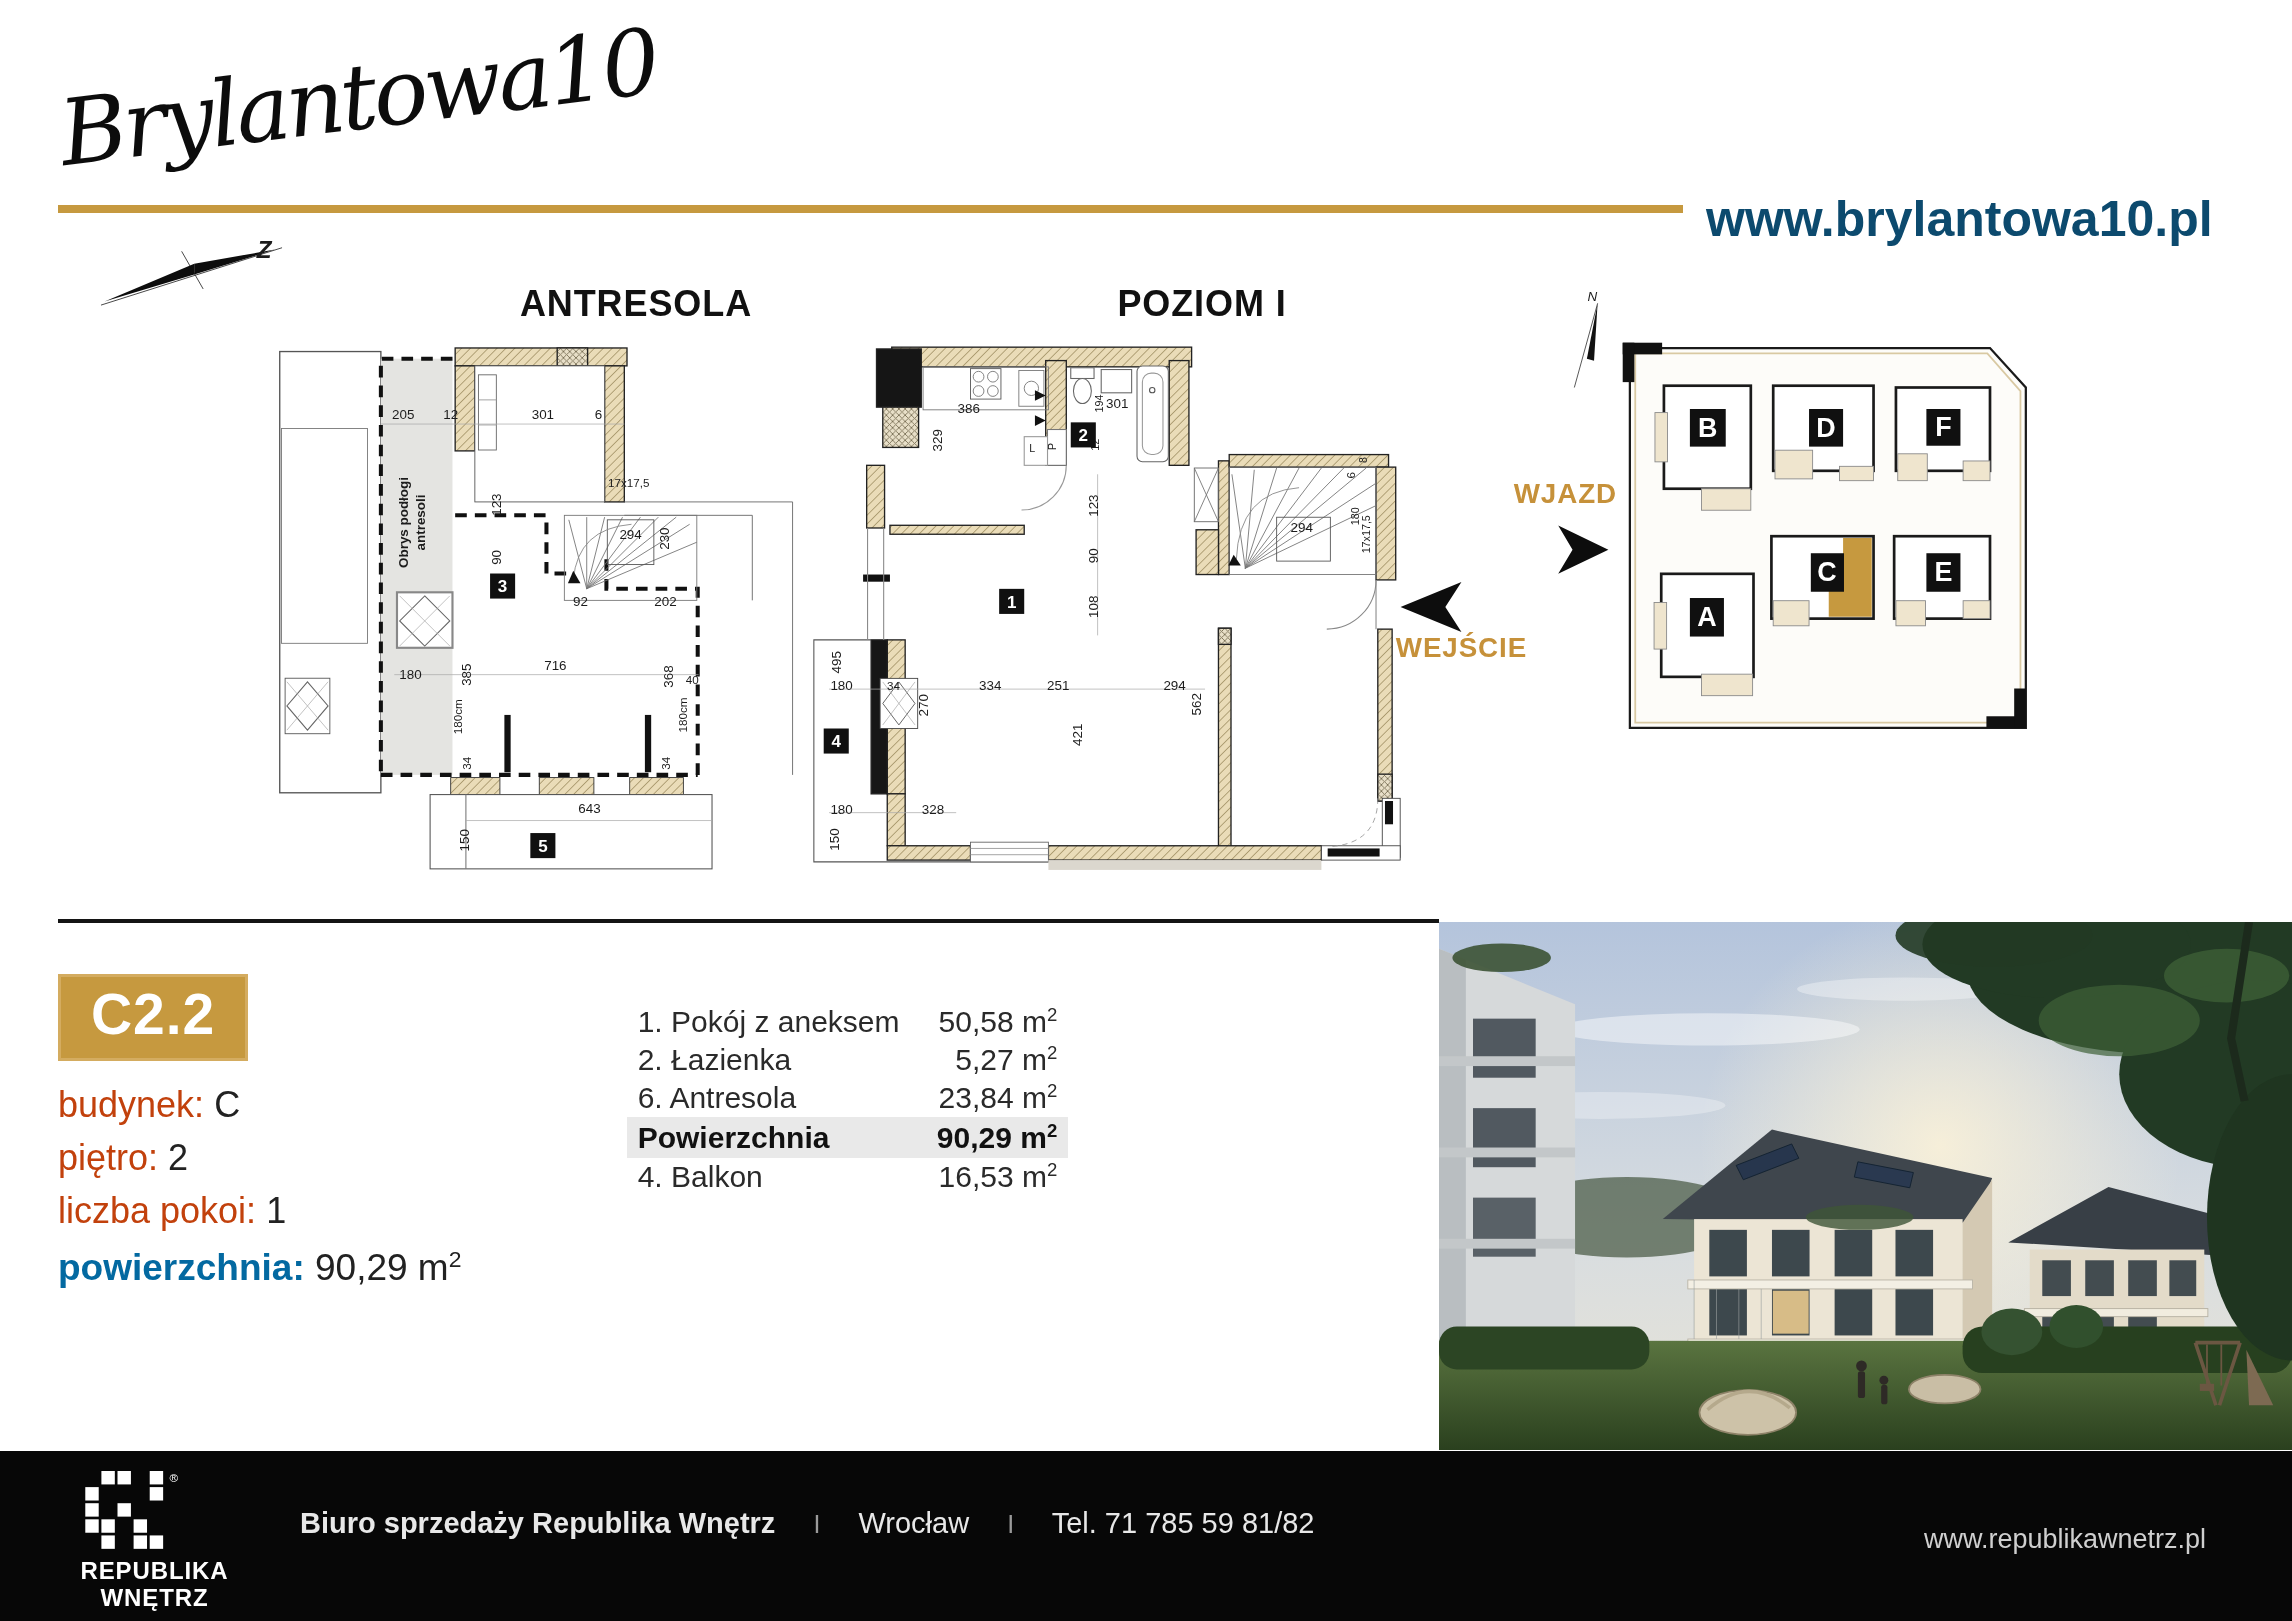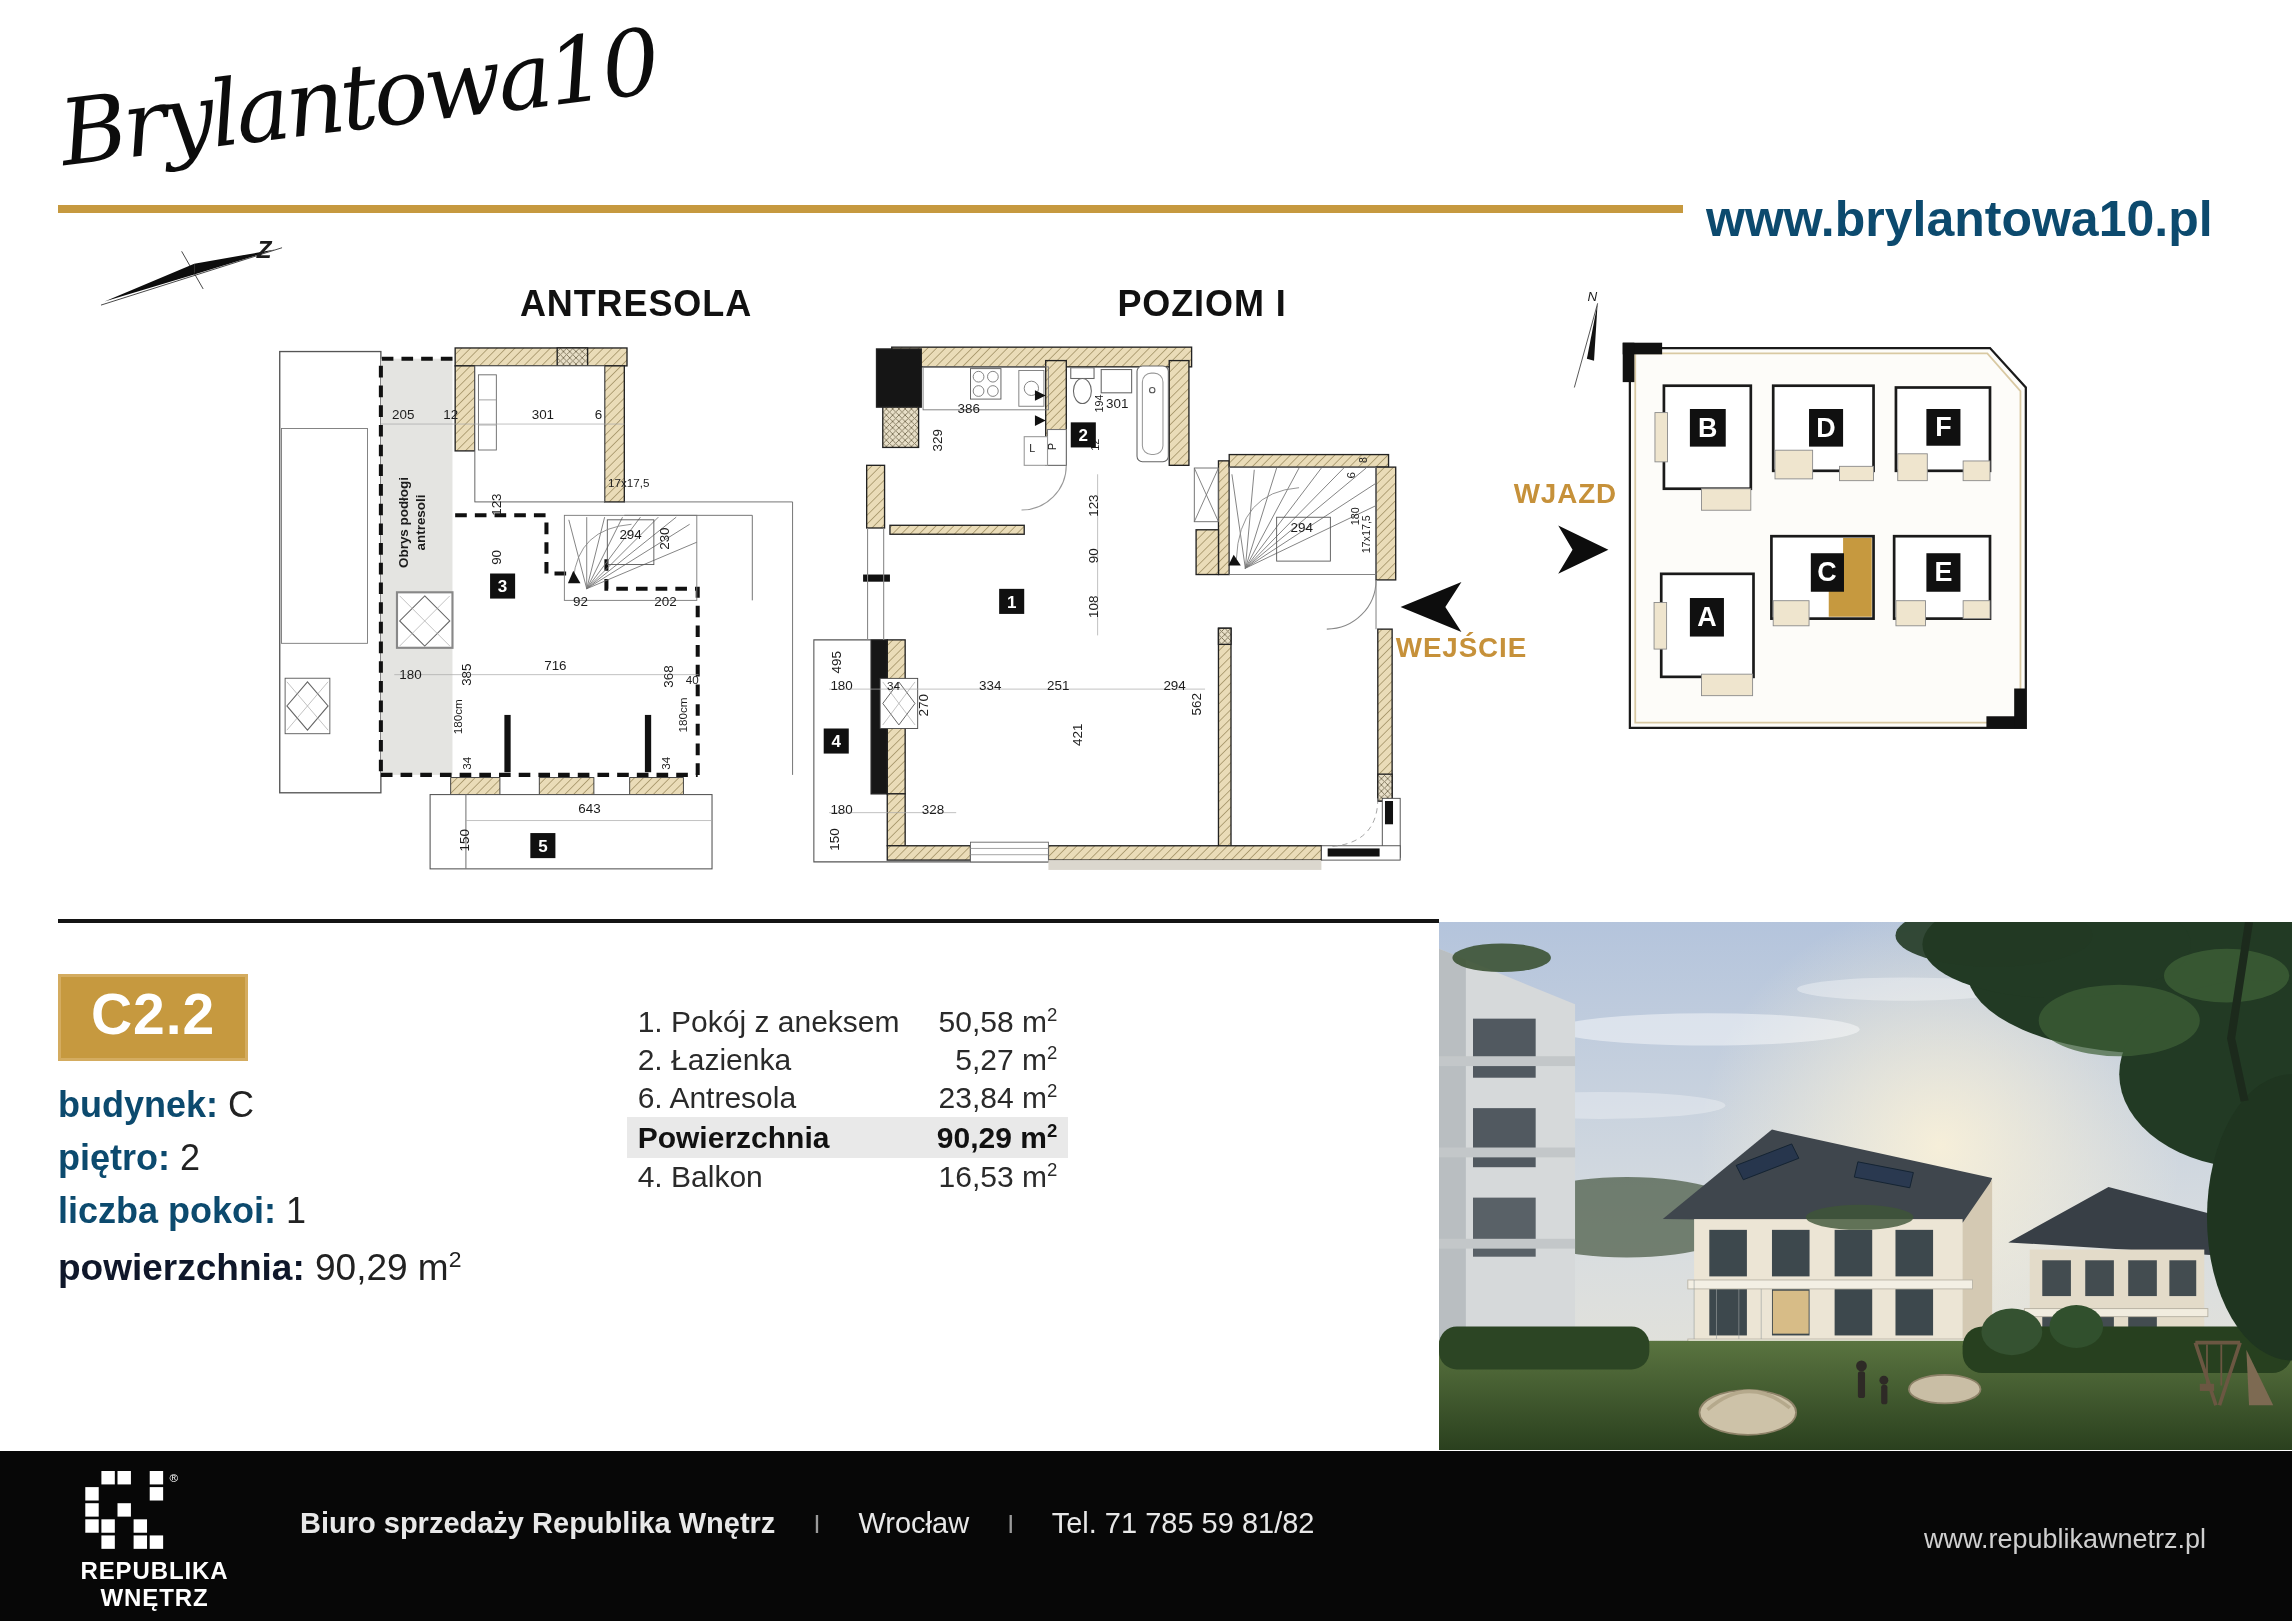--- a/index.html
+++ b/index.html
@@ -16,23 +16,23 @@
   
   svg text.dim{font-family:"Liberation Sans",sans-serif;fill:#1c1c1c;text-anchor:middle;}
   svg text.bldg{font-family:"Liberation Sans",sans-serif;fill:#fff;font-weight:bold;font-size:30px;text-anchor:middle;}
   svg text.gold-label{font-family:"Liberation Sans",sans-serif;fill:#C6913A;font-weight:bold;font-size:31px;text-anchor:middle;letter-spacing:1px;}
   
   #divider{left:58px;top:919px;width:1381px;height:3.6px;background:#141414;}
   
   #unit-badge{left:58px;top:974px;width:184px;height:81px;background:#C6993F;border:3.6px solid #D4AC60;
               color:#fff;font-size:57px;font-weight:bold;text-align:center;line-height:75px;letter-spacing:0.9px;}
   #unit-rows{left:58px;top:1078px;font-size:36px;line-height:53px;color:#222;}
-  #unit-rows .lbl{font-weight:bold;color:#0c4a6e;}
+  #unit-rows .lbl{font-weight:normal;color:#c2410c;}
   #unit-area{left:58px;top:1247px;font-size:37px;color:#222;}
-  #unit-area .lbl{font-weight:bold;color:#0f172a;}
+  #unit-area .lbl{font-weight:bold;color:#0369a1;}
   .sup{font-size:0.62em;vertical-align:super;line-height:0;}
   
   #room-list{left:627px;top:1003px;width:441px;font-size:30px;color:#2a2a2a;}
   .room-row{display:flex;justify-content:space-between;align-items:center;height:38px;padding:0 10.7px;}
   .room-row .rv{white-space:nowrap;}
   .total-row{background:#E9E9E9;font-weight:bold;height:41px;color:#111;}
   
   #photo{left:1439px;top:922px;width:853px;height:528px;background:#a9b4c2;}
   
   #footer{left:0;top:1451px;width:2293px;height:170px;background:#070707;color:#f3f3f3;}

